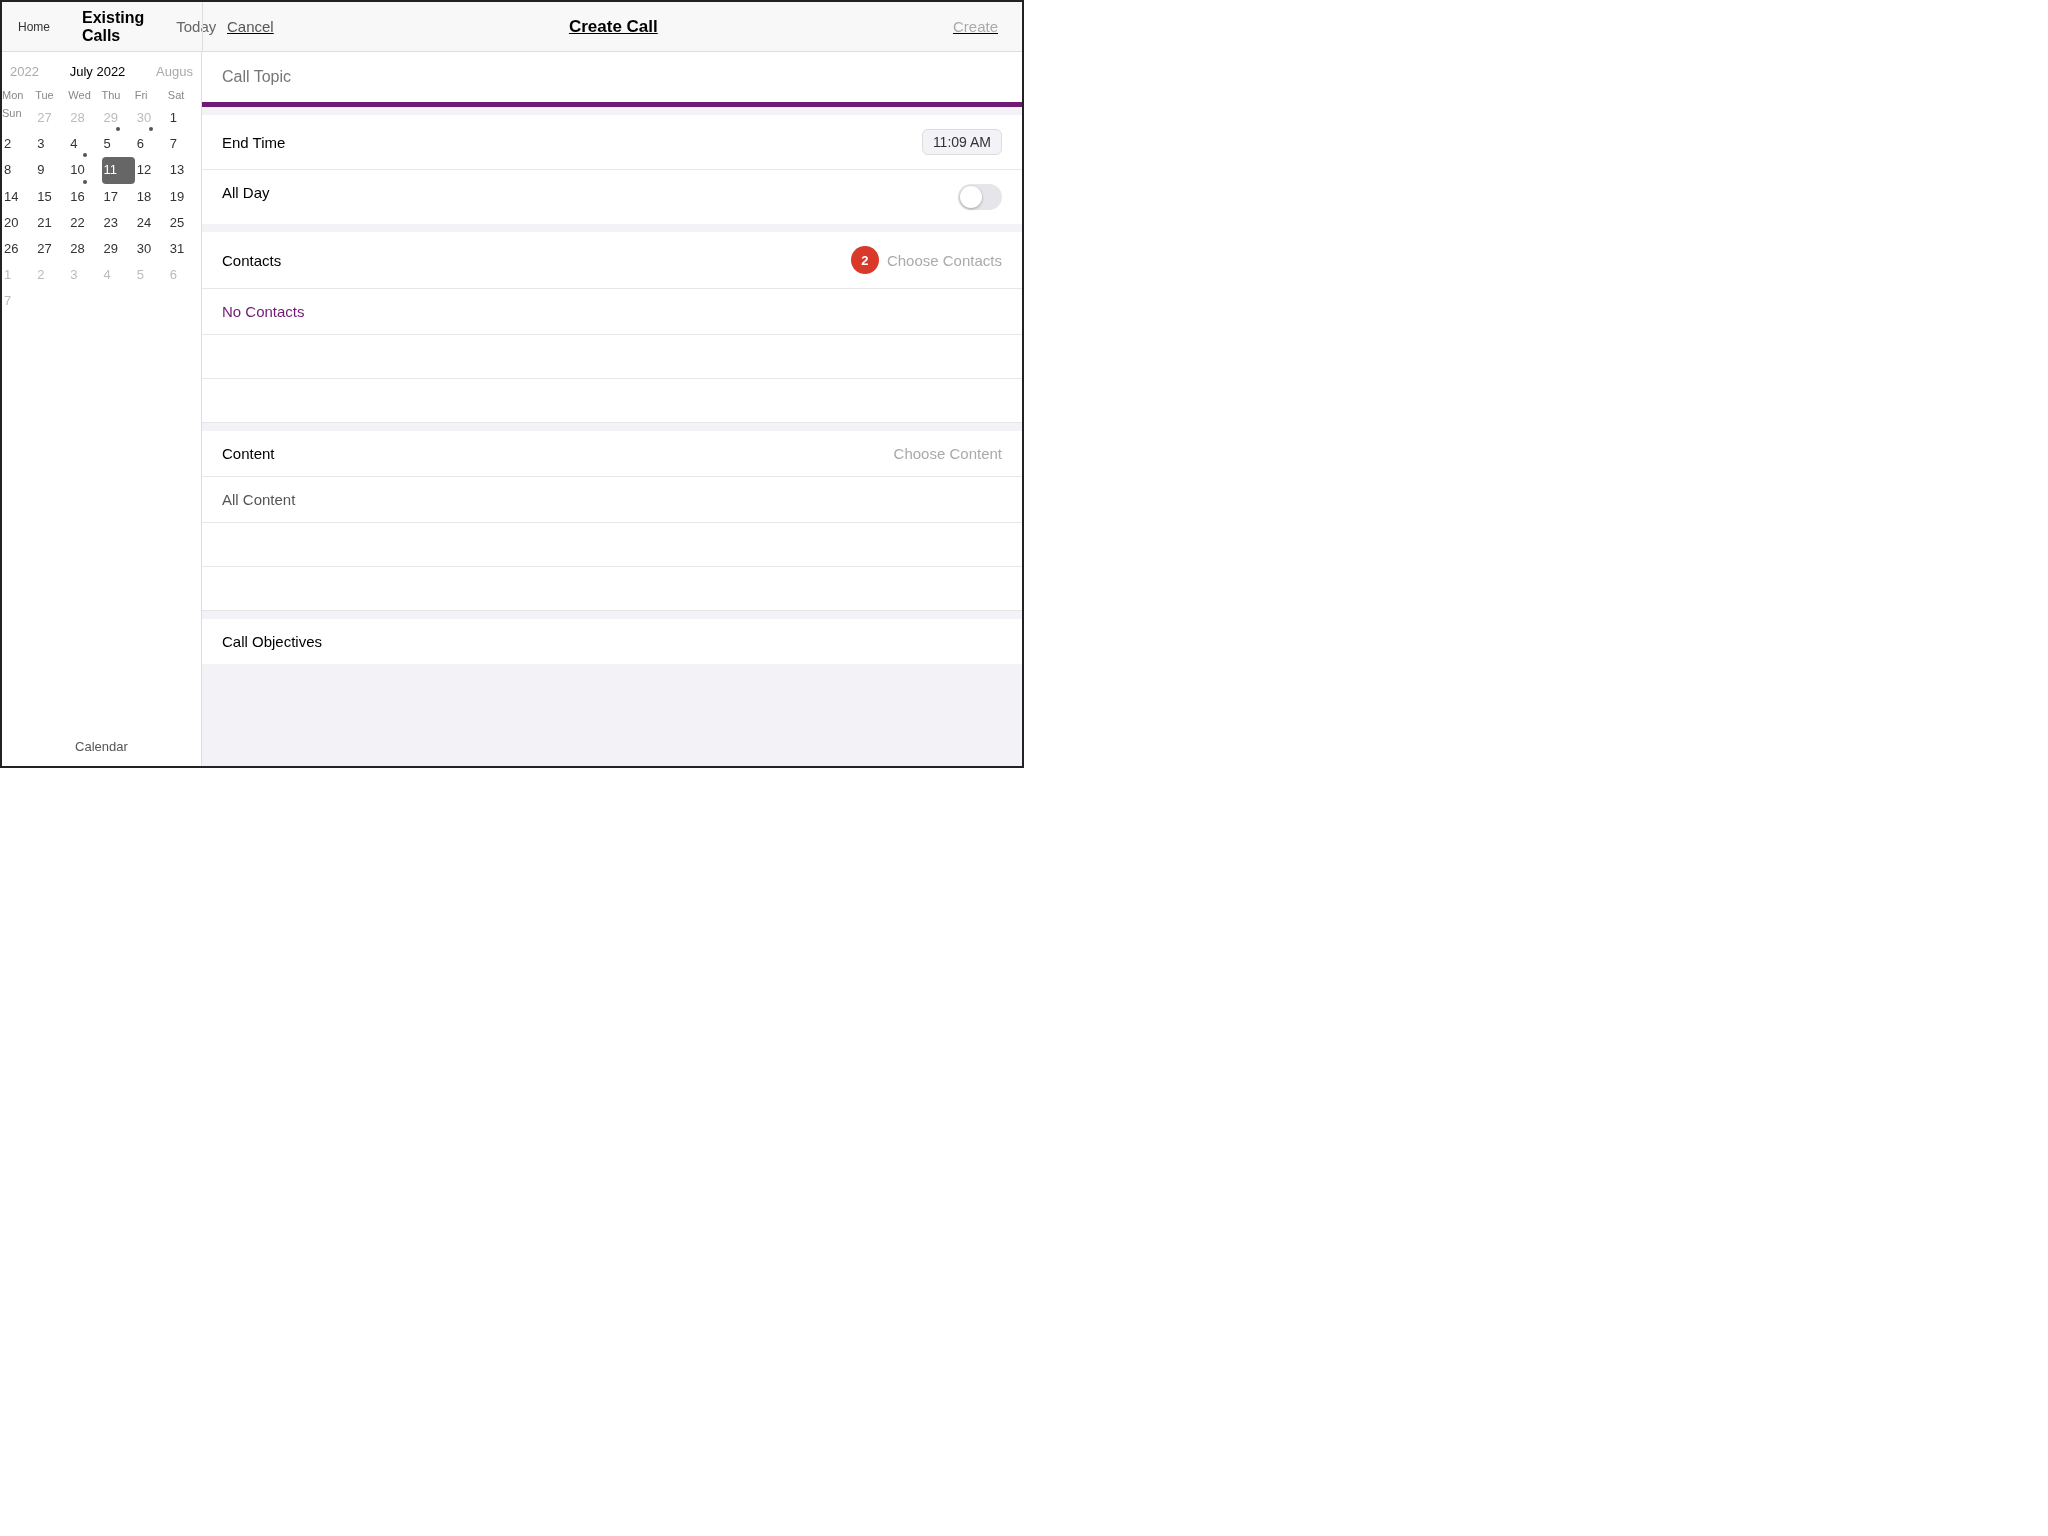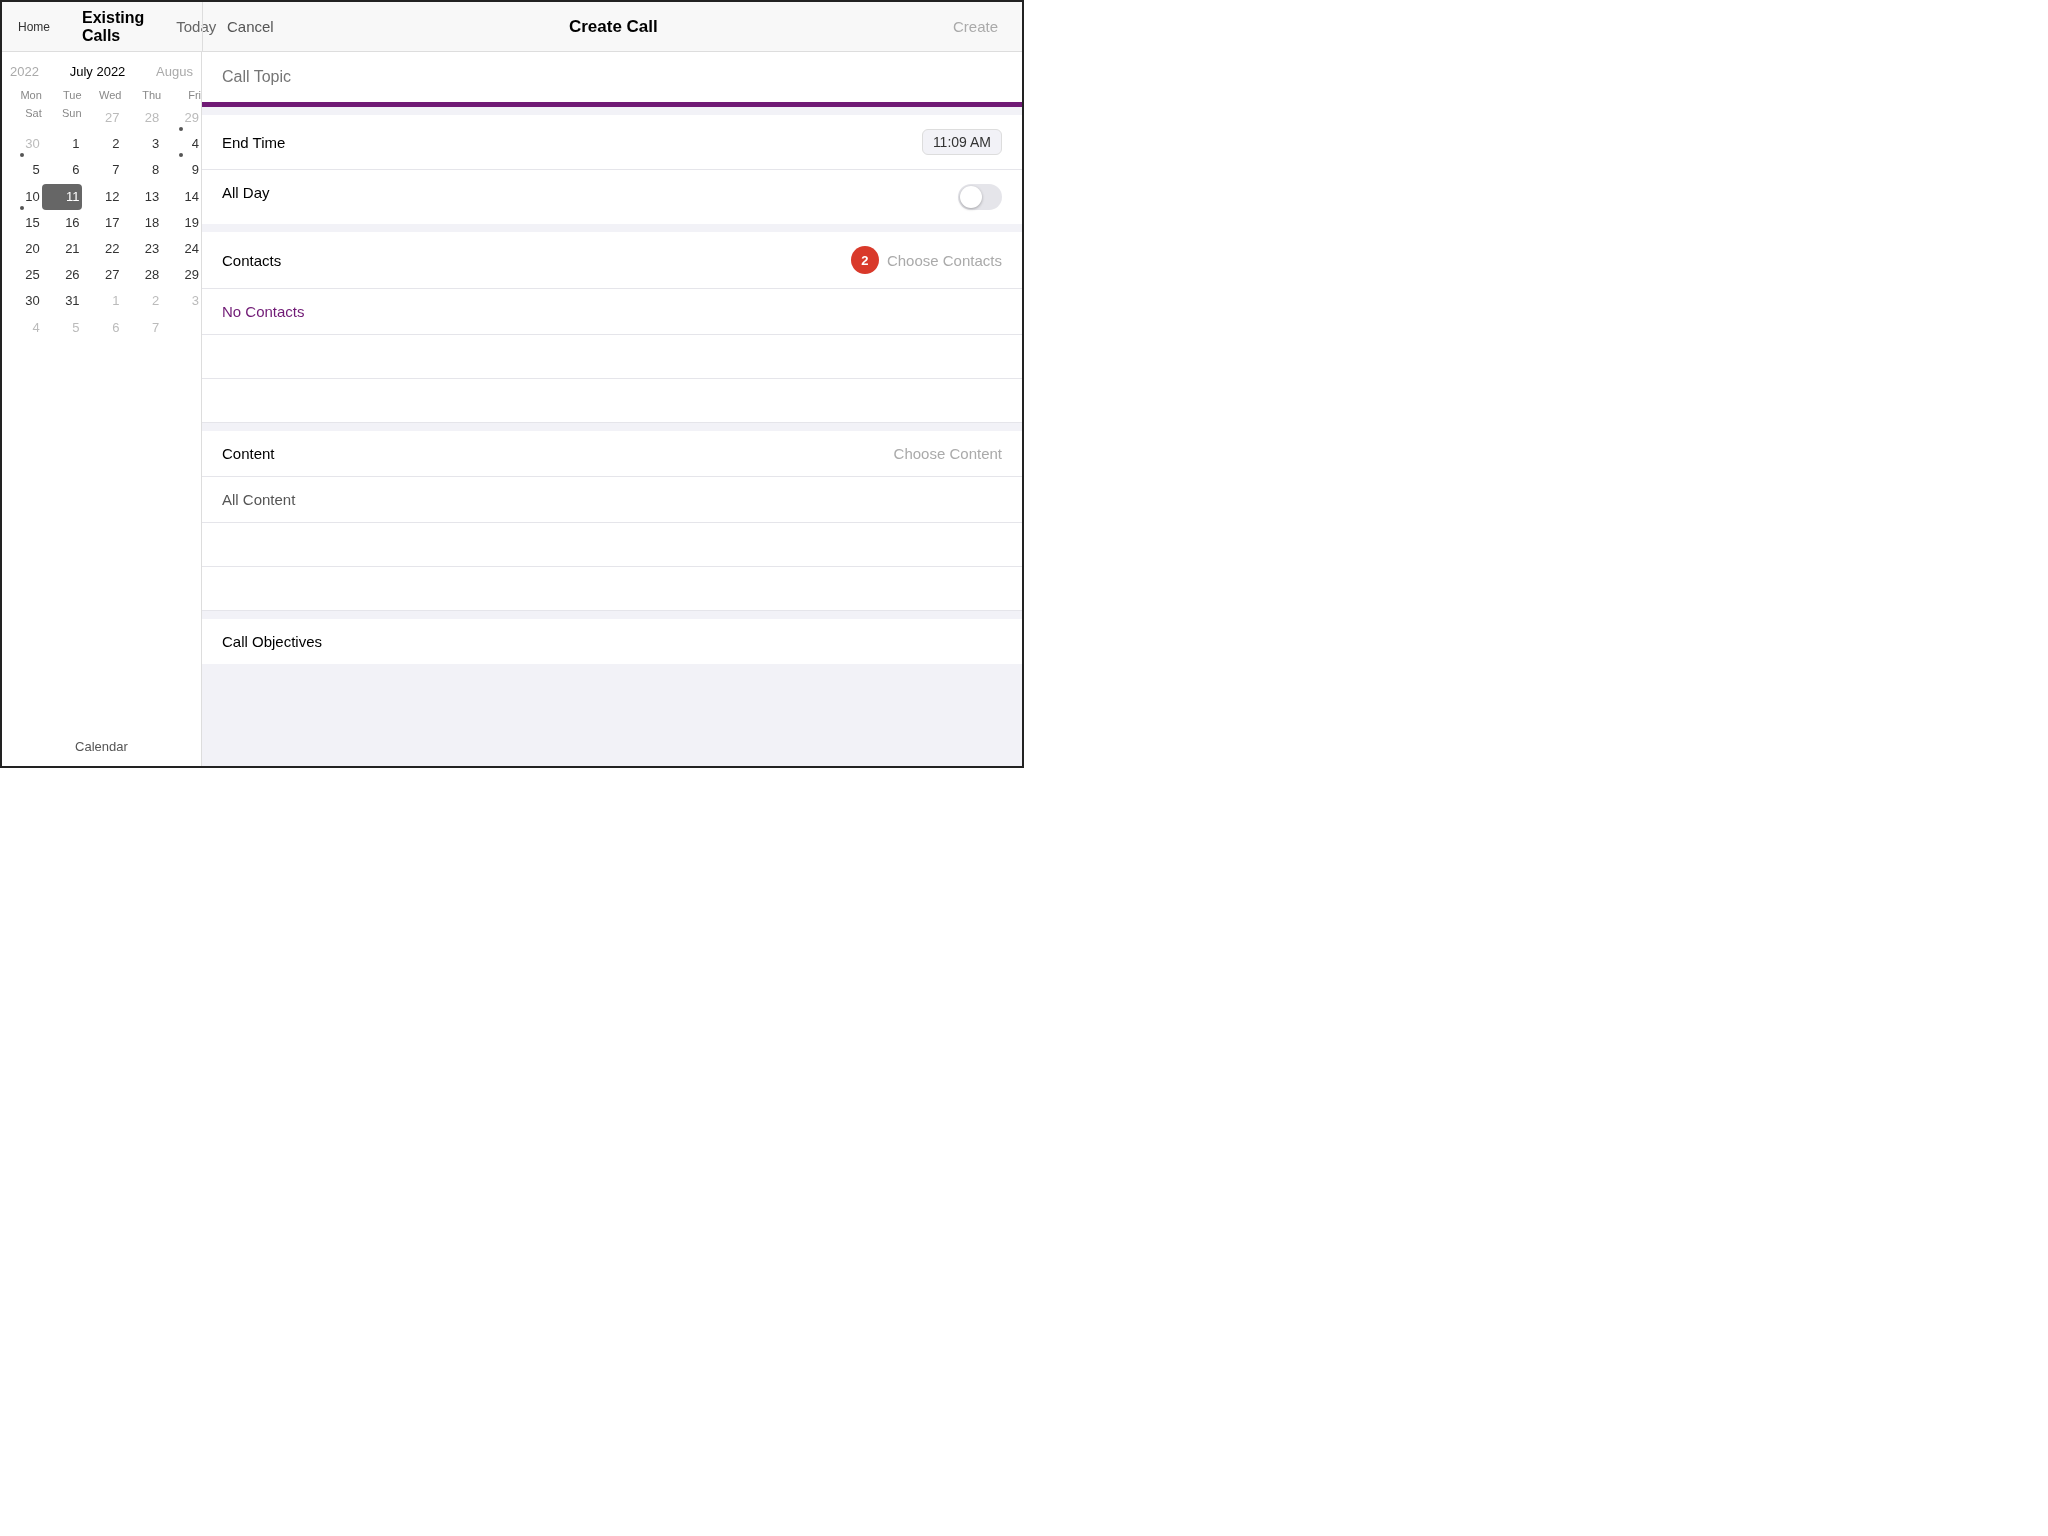--- a/index.html
+++ b/index.html
@@ -41,20 +41,21 @@
       padding: 0 16px;
       font-size: 15px;
       color: #666;
     }
     .nav-right {
       flex: 1;
       display: flex;
       align-items: center;
       justify-content: space-between;
       padding: 0 24px;
+      text-decoration: underline;
     }
     .nav-cancel {
       font-size: 15px;
       color: #555;
     }
     .nav-create-call {
       font-size: 17px;
       font-weight: bold;
       color: #000;
     }
@@ -83,22 +84,22 @@
       justify-content: space-between;
       padding: 4px 8px 8px 8px;
       font-size: 13px;
     }
     .cal-month-prev { color: #aaa; }
     .cal-month-current { color: #000; font-weight: normal; }
     .cal-month-next { color: #aaa; }
 
     .cal-grid {
       display: grid;
-      grid-template-columns: repeat(5, 1fr);
-      text-align: right;
+      grid-template-columns: repeat(6, 1fr);
+      text-align: left;
       font-size: 12px;
     }
     .cal-day-header {
       color: #888;
       padding: 2px 0 4px 0;
       font-size: 11px;
     }
     .cal-cell {
       padding: 4px 2px;
       position: relative;

